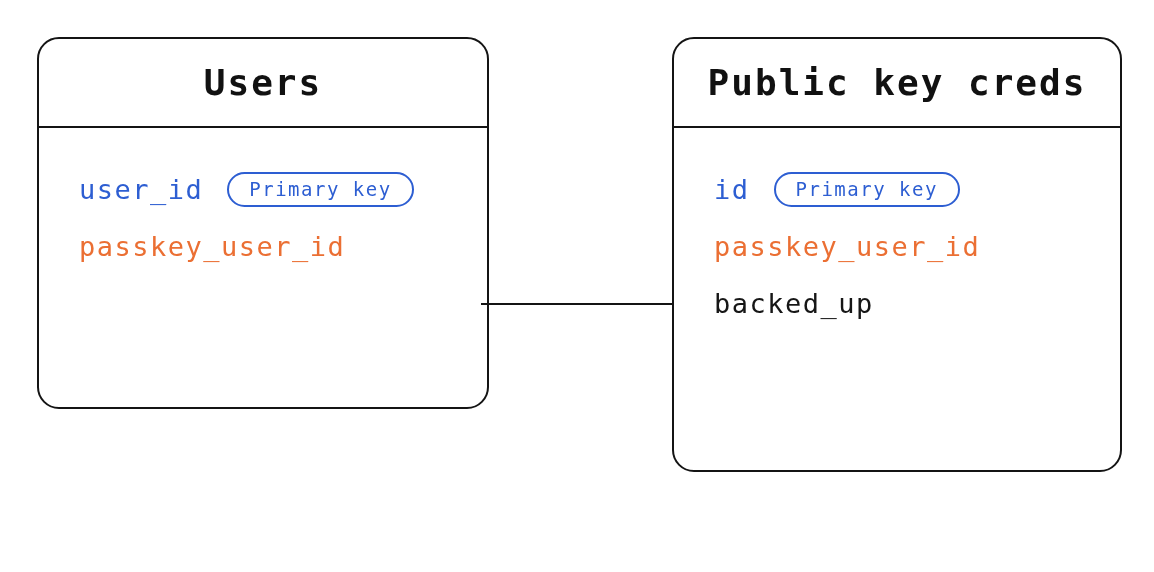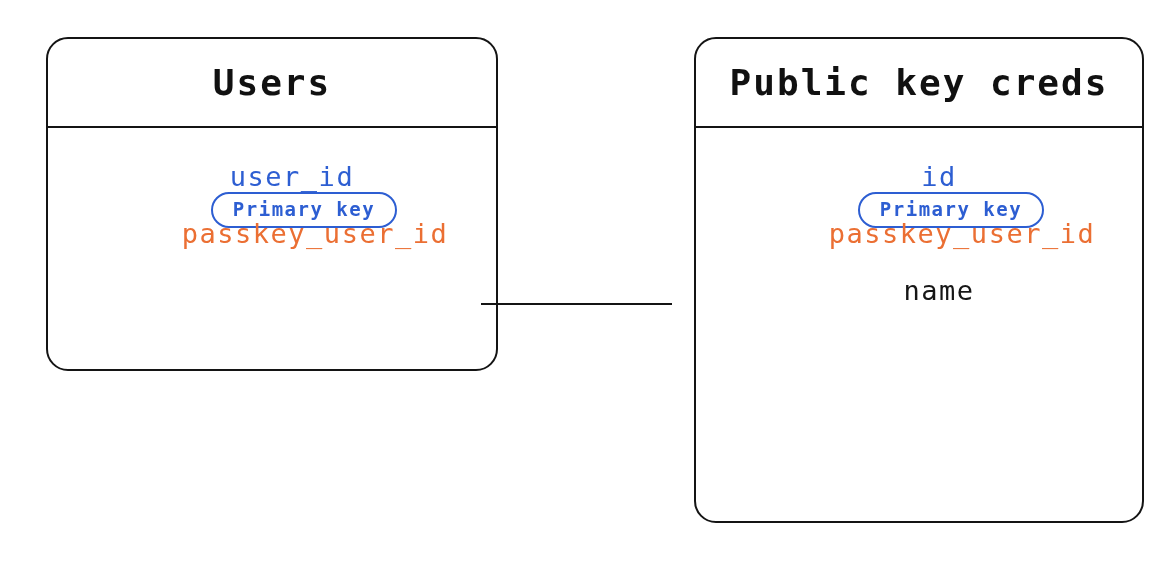--- a/index.html
+++ b/index.html
@@ -16,30 +16,30 @@
     overflow: hidden;
   }
   .table-box {
     position: absolute;
     box-sizing: border-box;
     background: #ffffff;
     border: 2px solid var(--line-color, #141414);
     border-radius: 22px;
   }
   .table-box.users {
-    left: 46px;
+    left: 37px;
     top: 37px;
     width: 452px;
-    height: 334px;
+    height: 372px;
   }
   .table-box.creds {
-    left: 694px;
+    left: 672px;
     top: 37px;
     width: 450px;
-    height: 486px;
+    height: 435px;
   }
   .table-header {
     height: 89px;
     box-sizing: border-box;
     border-bottom: 2px solid var(--line-color, #141414);
     display: flex;
     align-items: center;
     justify-content: center;
   }
   .table-title {
@@ -50,38 +50,37 @@
     white-space: nowrap;
   }
   .table-body {
     padding: 33px 0 0 40px;
   }
   .field-row {
     height: 57px;
     display: flex;
     align-items: center;
     white-space: nowrap;
-    flex-direction: column;
   }
   .field-name {
     font-size: 27px;
     letter-spacing: 1.5px;
     color: var(--field-black, #161616);
   }
   .field-name.blue { color: var(--primary-blue, #2d5ed2); }
-  .field-name.orange { color: var(--highlight-orange, #eb6f33); margin-left: 46px; }
+  .field-name.orange { color: var(--highlight-orange, #eb6f33); }
   .pk-badge {
     margin-left: 24px;
     box-sizing: border-box;
     border: 2px solid var(--primary-blue, #2d5ed2);
     color: var(--primary-blue, #2d5ed2);
     border-radius: 18px;
     padding: 4px 20px 5px 20px;
     font-size: 19px;
-    font-weight: bold;
+    font-weight: normal;
     letter-spacing: 1.5px;
     line-height: 1.2;
     background: #ffffff;
   }
   .connector {
     position: absolute;
     left: 481px;
     top: 303px;
     width: 191px;
     height: 2px;
@@ -116,18 +115,18 @@
     </div>
     <div class="table-body">
         <div class="field-row">
           <span class="field-name blue">id</span>
           <span class="pk-badge">Primary key</span>
         </div>
         <div class="field-row">
           <span class="field-name orange">passkey_user_id</span>
         </div>
         <div class="field-row">
-          <span class="field-name black">name</span>
+          <span class="field-name black">backed_up</span>
         </div>
       </div>
   </div>
 
 </div>
 
 </body></html>

